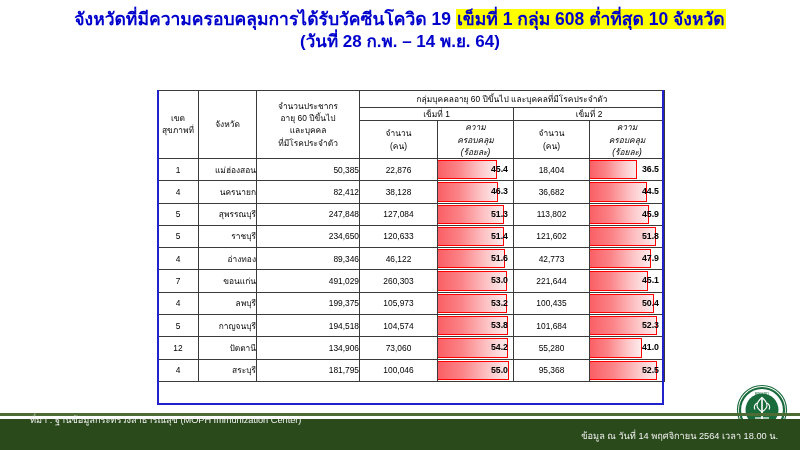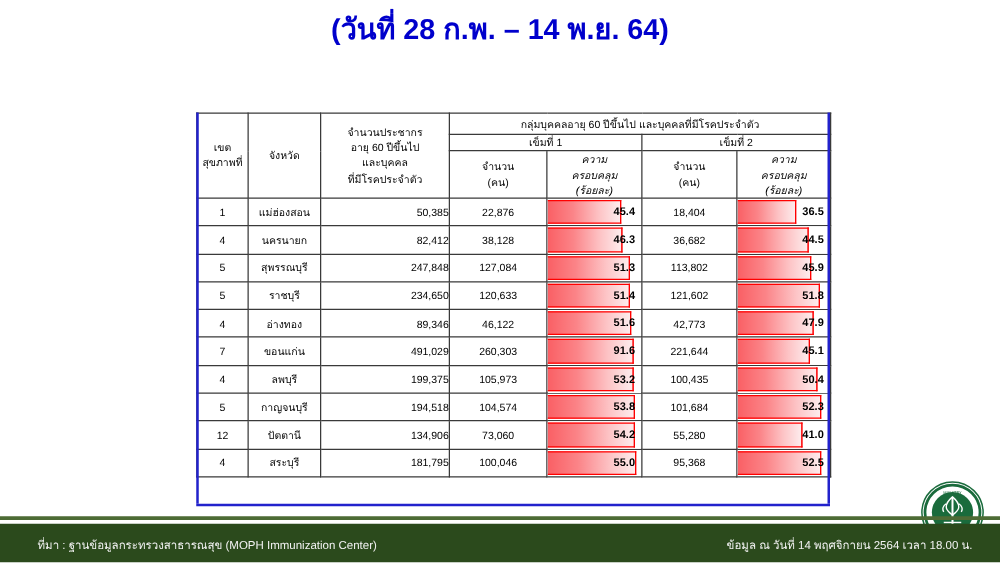--- a/index.html
+++ b/index.html
@@ -28,21 +28,21 @@
     font-size: 17.5px;
     font-weight: bold;
     color: #0000cc;
     white-space: nowrap;
   }
   .hl {
     background: #ffff00;
     color: #0000cc;
     padding: 0 1px;
   }
-  #title-line2 { font-size: 23px; }
+  #title-line2 { font-size: 17px; }
 
   
   #table-wrap {
     position: absolute;
     left: 157px; top: 90px;
     width: 507px;
   }
   table.cov {
     border-collapse: collapse;
     width: 507px;
@@ -72,21 +72,21 @@
   col.c-zone  { width: 41px; }
   col.c-prov  { width: 58px; }
   col.c-pop   { width: 103px; }
   col.c-d1n   { width: 78px; }
   col.c-d1p   { width: 76px; }
   col.c-d2n   { width: 76px; }
   col.c-d2p   { width: 75px; }
 
   tbody td { height: 21.3px; }
   td.zone { text-align: center; font-size: 8.6px; }
-  td.prov { text-align: center; padding-left: 3px; font-size: 8.6px; }
+  td.prov { text-align: right; padding-left: 3px; font-size: 8.6px; }
   td.pop  { text-align: right; padding-right: 4px; color: #0070c0; font-size: 8.6px; font-weight: normal; }
   td.num  { text-align: center; padding-right: 4px; font-size: 8.6px; }
 
   td.pct {
     position: relative;
     padding: 0;
     overflow: hidden;
   }
   .bar {
     position: absolute;
@@ -138,21 +138,21 @@
     background: #4d6b35;
   }
   #footer-bar {
     position: absolute;
     left: 0; top: 419px;
     width: 800px; height: 31px;
     background: #2b4a1c;
   }
   #footer-src {
     position: absolute;
-    left: 30px; top: 428px;
+    left: 30px; top: 412px;
     font-size: 9.2px;
     color: #f2f2f2;
   }
   #footer-date {
     position: absolute;
     right: 22px; top: 428px;
     font-size: 9.2px;
     color: #f2f2f2;
     text-align: center;
   }
@@ -164,20 +164,21 @@
     width: 52px; height: 52px;
   }
   #moph-logo svg { display: block; }
 </style>
 </head>
 <body>
 
 <div id="slide">
 
   <div id="title-block">
+    <div class="title-line"><span>จังหวัดที่มีความครอบคลุมการได้รับวัคซีนโควิด 19 </span><span class="hl">เข็มที่ 1 กลุ่ม 608 ต่ำที่สุด 10 จังหวัด</span></div>
     <div class="title-line" id="title-line2">(วันที่ 28 ก.พ. – 14 พ.ย. 64)</div>
   </div>
 
   <div id="table-wrap">
     <table class="cov">
       <colgroup>
         <col class="c-zone">
           <col class="c-prov">
           <col class="c-pop">
         <col class="c-d1n">
@@ -301,21 +302,21 @@
               <span class="pctval">47.9</span>
             </td>
           </tr>
           <tr>
             <td class="zone">7</td>
             <td class="prov">ขอนแก่น</td>
             <td class="pop">491,029</td>
             <td class="num">260,303</td>
             <td class="pct">
               <div class="bar" style="width: 91.3793%;"></div>
-              <span class="pctval">91.6</span>
+              <span class="pctval">53.0</span>
             </td>
             <td class="num">221,644</td>
             <td class="pct">
               <div class="bar" style="width: 77.7586%;"></div>
               <span class="pctval">45.1</span>
             </td>
           </tr>
           <tr>
             <td class="zone">4</td>
             <td class="prov">ลพบุรี</td>

